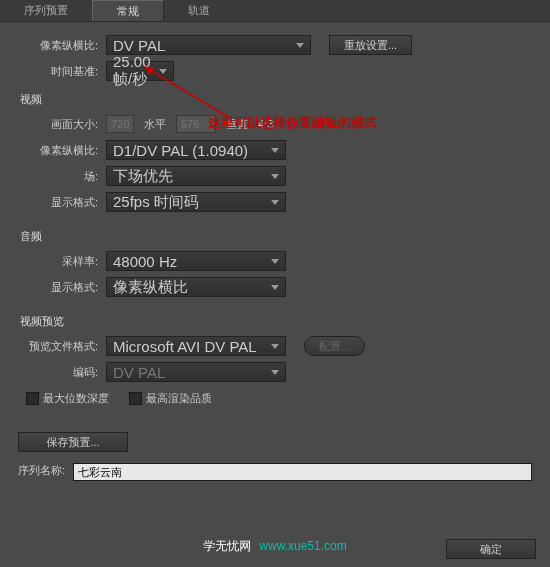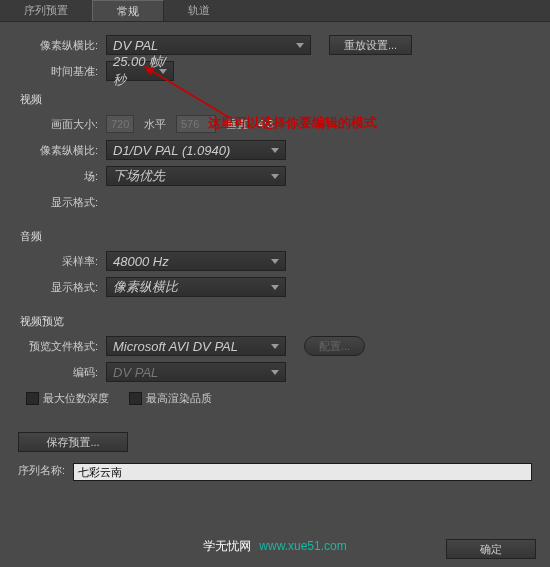--- a/index.html
+++ b/index.html
@@ -5,21 +5,21 @@
 * { margin: 0; padding: 0; box-sizing: border-box; font-family: "Microsoft YaHei", sans-serif; }
 body { background: #4a4a4a; width: 550px; height: 567px; font-size: 11px; color: #ccc; overflow: hidden; }
 .tabs { display: flex; background: #3a3a3a; height: 22px; border-bottom: 1px solid #2a2a2a; }
 .tab { padding: 4px 24px; cursor: pointer; color: #aaa; display: flex; align-items: center; }
 .tab.active { background: #4a4a4a; color: #ddd; border-top: 1px solid #666; border-left: 1px solid #666; border-right: 1px solid #2a2a2a; }
 .content { padding: 10px 18px 0 18px; }
 .row { display: flex; align-items: center; height: 26px; }
 .label { width: 88px; text-align: right; padding-right: 8px; color: #ccc; }
 .dropdown { background: linear-gradient(#3a3a3a, #2f2f2f); border: 1px solid #222; height: 20px; display: inline-flex; align-items: center; padding: 0 6px; position: relative; cursor: pointer; }
 .dropdown::after { content: ""; position: absolute; right: 6px; top: 7px; border-left: 4px solid transparent; border-right: 4px solid transparent; border-top: 5px solid #999; }
-.dropdown span { font-size: 13px; color: #ccc; font-style: italic; }
+.dropdown span { font-size: 15px; color: #ccc; }
 .dd-edit { width: 205px; }
 .dd-time { width: 68px; }
 .dd-par { width: 180px; }
 .dd-field { width: 180px; }
 .dd-disp { width: 180px; }
 .dd-preview { width: 180px; }
 .dd-encode { width: 180px; }
 .input-disabled { background: #555; color: #777; border: 1px solid #3a3a3a; height: 18px; padding: 0 4px; display: inline-flex; align-items: center; }
 .btn { background: linear-gradient(#454545, #353535); border: 1px solid #222; height: 20px; padding: 0 14px; color: #ccc; cursor: pointer; display: inline-flex; align-items: center; }
 .btn.disabled { color: #666; cursor: default; border-radius: 10px; }
@@ -82,20 +82,23 @@
 
   <div class="row">
     <div class="label">场:</div>
     <div class="dropdown dd-field">
         <span>下场优先</span>
       </div>
   </div>
 
   <div class="row">
     <div class="label">显示格式:</div>
+    <div class="dropdown dd-disp">
+        <span>25fps 时间码</span>
+      </div>
   </div>
 
   <div class="section-title" style="margin-top:14px;">音频</div>
 
   <div class="row">
     <div class="label">采样率:</div>
     <div class="dropdown dd-disp">
         <span>48000 Hz</span>
       </div>
   </div>

